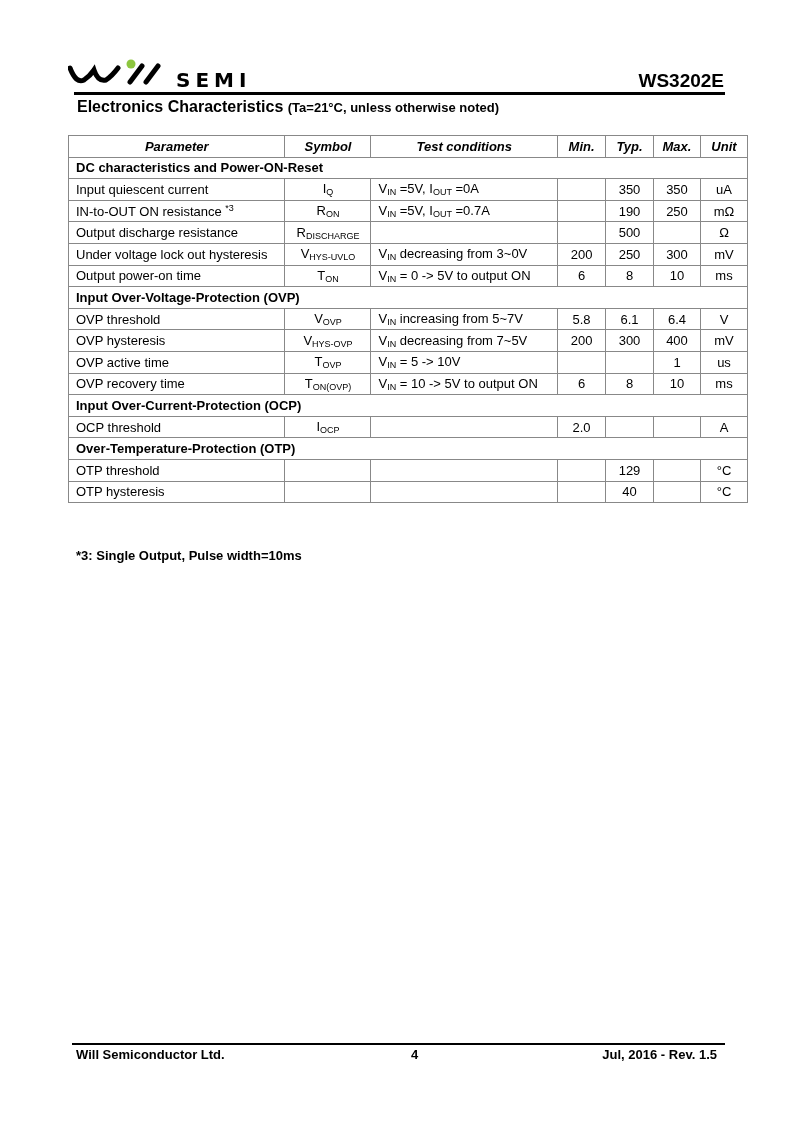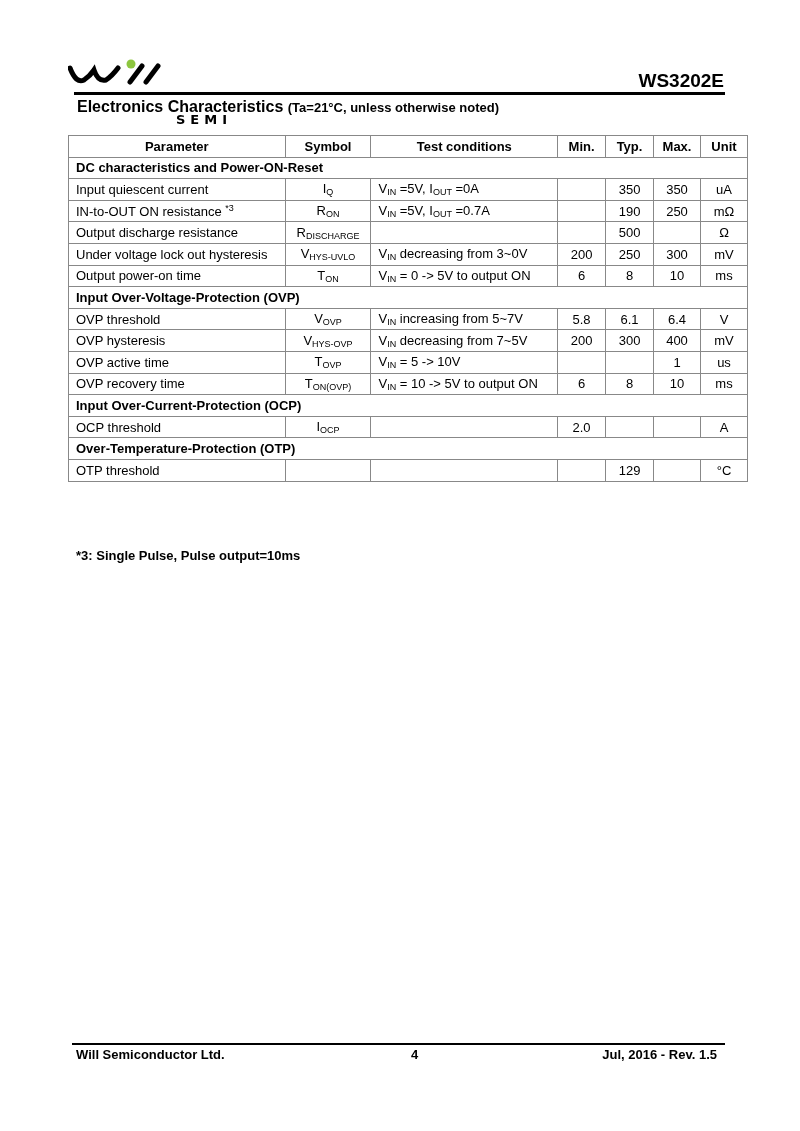--- a/index.html
+++ b/index.html
@@ -1,25 +1,25 @@
 <!DOCTYPE html>
 <html><head>
 <meta charset="utf-8">
 <style>
   html, body { margin:0; padding:0; background:#fff; }
   body { width:800px; height:1131px; position:relative; font-family:"Liberation Sans", sans-serif; color:#000; overflow:hidden; }
   .logo { position:absolute; left:68px; top:56px; width:190px; height:32px; }
-  .logo-semi { position:absolute; left:176px; top:68px; font-size:13px; letter-spacing:5px; font-weight:bold; font-family:"DejaVu Sans", sans-serif;margin-top:44px; }
+  .logo-semi { position:absolute; left:176px; top:68px; font-size:20px; letter-spacing:5px; font-weight:bold; font-family:"DejaVu Sans", sans-serif; }
   .part-no { position:absolute; right:76px; top:70px; font-size:19px; font-weight:bold; }
   .header-rule { position:absolute; left:74px; top:92px; width:651px; height:3px; background:#000; }
   .section-title { position:absolute; left:77px; top:98px; font-size:16px; font-weight:bold; }
   .section-title .cond { font-size:13px; }
   table.spec { position:absolute; left:68px; top:135px; width:680px; border-collapse:collapse; font-size:13px; }
   table.spec td, table.spec th { border:1px solid #888; height:20.6px; padding:0 7px; }
-  table.spec th { font-weight:bold; text-align:center; }
+  table.spec th { font-weight:bold; text-align:center;font-style:italic; }
   table.spec td.c { text-align:center; }
   table.spec tr.group td { font-weight:bold; }
   sub { font-size:9px; vertical-align:-2px; }
   sup { font-size:9px; vertical-align:5px; }
   .note { position:absolute; left:76px; top:548px; font-size:13px; font-weight:bold; }
   .footer-rule { position:absolute; left:72px; top:1043px; width:653px; height:2px; background:#000; }
   .footer { position:absolute; top:1047px; font-size:13px; font-weight:bold; }
 </style>
 </head>
 <body>
@@ -165,21 +165,30 @@
       </tr>
       <tr>
         <td>OTP threshold</td>
         <td class="c"></td>
         <td></td>
         <td class="c"></td>
         <td class="c">129</td>
         <td class="c"></td>
         <td class="c">°C</td>
       </tr>
+      <tr>
+        <td>OTP hysteresis</td>
+        <td class="c"></td>
+        <td></td>
+        <td class="c"></td>
+        <td class="c">40</td>
+        <td class="c"></td>
+        <td class="c">°C</td>
+      </tr>
     </tbody>
 </table>
 
-<div class="note">*3: Single Pulse, Pulse output=10ms</div>
+<div class="note">*3: Single Output, Pulse width=10ms</div>
 
 <div class="footer-rule"></div>
 <div class="footer" style="left:76px">Will Semiconductor Ltd.</div>
 <div class="footer" style="left:411px">4</div>
 <div class="footer" style="right:83px">Jul, 2016  - Rev. 1.5</div>
 
 </body></html>

